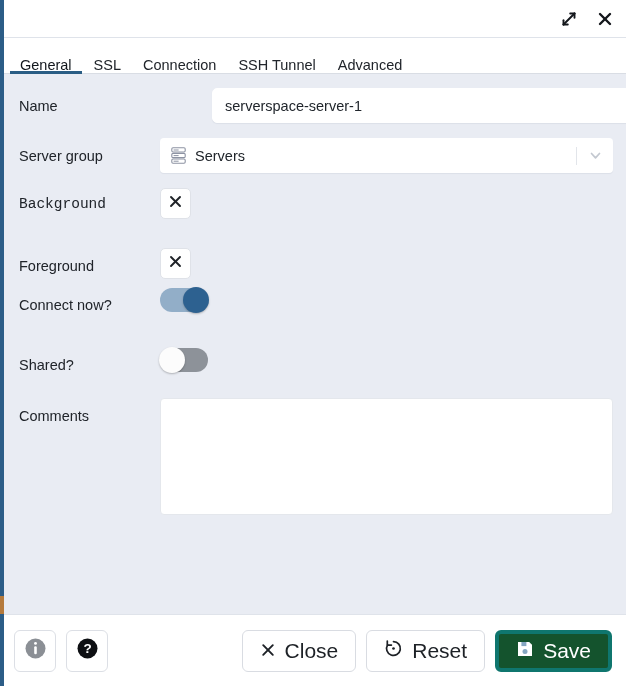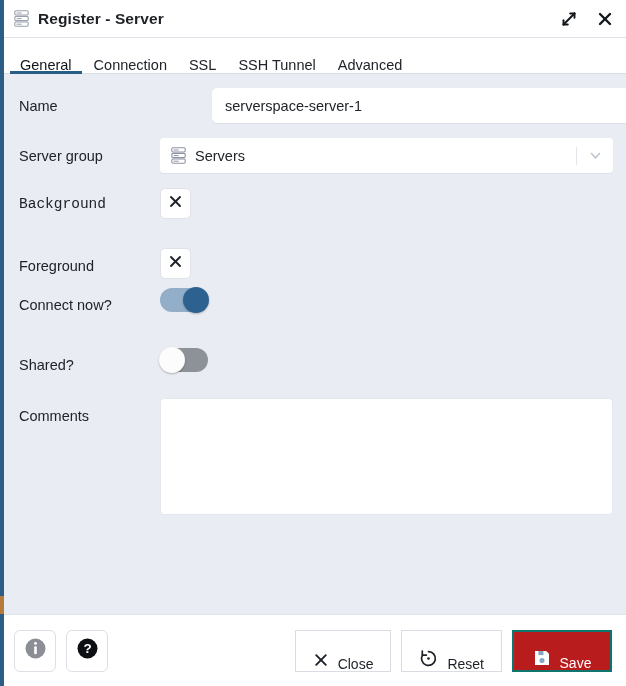--- a/index.html
+++ b/index.html
@@ -249,69 +249,52 @@
     border-radius: 6px;
     display: flex;
     align-items: center;
     justify-content: center;
     cursor: pointer;
   }
   .spacer { flex: 1 1 auto; }
 
   .btn {
     height: 42px;
-    border-radius: 0;
-    display: flex;
-    align-items: flex-end;
+    border-radius: 6px;
+    display: flex;
+    align-items: center;
     justify-content: center;
     gap: 9px;
-    font-size: 14px;
+    font-size: 21px;
     padding: 0 17px;
     cursor: pointer;
     white-space: nowrap;
   }
   .btn-default {
     background: #ffffff;
     border: 1px solid #d9dce2;
     color: #1d2126;
   }
   .btn-primary {
-    background: #b91c1c;
-    border: 2px solid #0f766e;
+    background: #14532d;
+    border: 4px solid #0f766e;
     color: #ffffff;
     min-width: 100px;
   }
   .btn-label { line-height: 1; }
 </style>
 </head>
 <body>
 
 <div id="app">
 
   <div class="edge-strip"></div>
   <div class="edge-strip-lower"></div>
 
   <div class="titlebar">
-    <div class="title-left">
-      <span>
-        <svg class="srv-icon" viewBox="0 0 15 17">
-          <g fill="none" stroke="#9aa0ad" stroke-width="1.1">
-            <rect x="0.8" y="0.8" width="13.4" height="4.2" rx="1.2"></rect>
-            <rect x="0.8" y="6.4" width="13.4" height="4.2" rx="1.2"></rect>
-            <rect x="0.8" y="12" width="13.4" height="4.2" rx="1.2"></rect>
-          </g>
-          <g fill="#9aa0ad">
-            <rect x="2.6" y="2.5" width="5" height="1"></rect>
-            <rect x="2.6" y="8.1" width="5" height="1"></rect>
-            <rect x="2.6" y="13.7" width="5" height="1"></rect>
-          </g>
-        </svg>
-      </span>
-      <span class="title-text">Register - Server</span>
-    </div>
     <div class="title-actions">
       <span class="ticon">
         <svg width="16" height="16" viewBox="0 0 16 16">
           <g stroke="#14171c" stroke-width="1.9" stroke-linecap="round">
             <line x1="2.5" y1="13.5" x2="13.5" y2="2.5"></line>
             <line x1="9.2" y1="2.5" x2="13.5" y2="2.5"></line>
             <line x1="13.5" y1="2.5" x2="13.5" y2="6.8"></line>
             <line x1="2.5" y1="13.5" x2="6.8" y2="13.5"></line>
             <line x1="2.5" y1="9.2" x2="2.5" y2="13.5"></line>
           </g>
@@ -326,24 +309,24 @@
         </svg>
       </span>
     </div>
   </div>
 
   <div class="tabbar">
     <div class="tab active">
         <span>General</span>
       </div>
     <div class="tab">
+        <span>SSL</span>
+      </div>
+    <div class="tab">
         <span>Connection</span>
-      </div>
-    <div class="tab">
-        <span>SSL</span>
       </div>
     <div class="tab">
         <span>SSH Tunnel</span>
       </div>
     <div class="tab">
         <span>Advanced</span>
       </div>
   </div>
 
   <div class="body">

